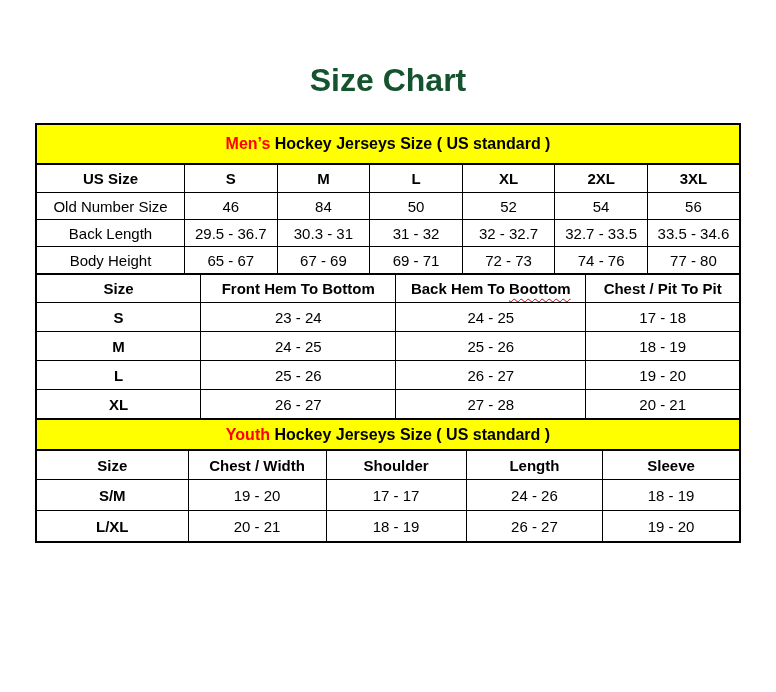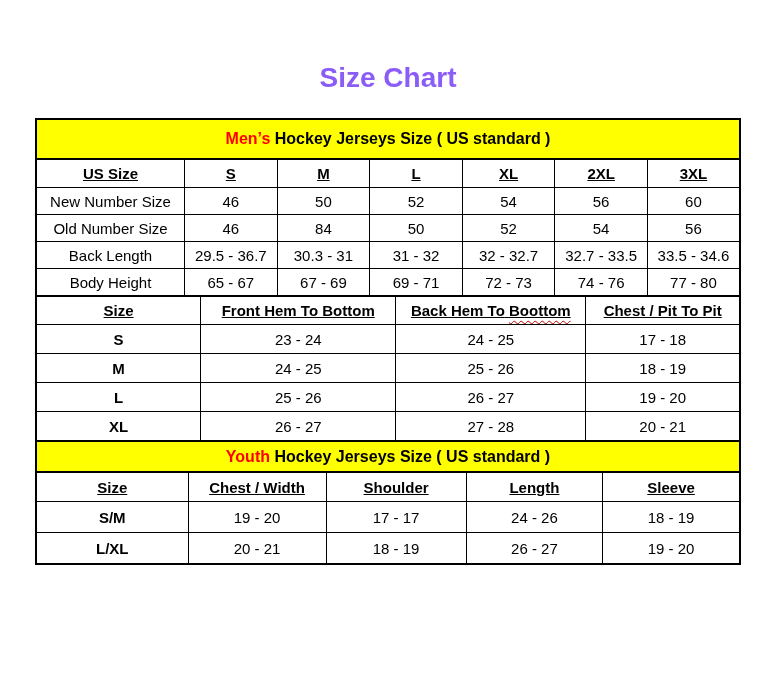--- a/index.html
+++ b/index.html
@@ -8,23 +8,23 @@
     background: #ffffff;
     width: 776px;
     height: 692px;
     font-family: "Liberation Sans", "DejaVu Sans", sans-serif;
     color: #000000;
   }
   .page { width: 776px; height: 692px; overflow: hidden; }
   h1.page-title {
     margin: 62px 0 24px 0;
     text-align: center;
-    font-size: 28px;
+    font-size: 32px;
     font-weight: 700;
-    color: #8b5cf6;
+    color: #14532d;
     letter-spacing: 0px;
   }
   .chart-wrap { width: 706px; margin: 0 auto; }
   table.size-table {
     border-collapse: collapse;
     width: 100%;
     table-layout: fixed;
     border: 2px solid #000000;
   }
   table.size-table + table.size-table { margin-top: -2px; }
@@ -37,21 +37,21 @@
     overflow: hidden;
     white-space: nowrap;
   }
   tr.band th {
     background: #FFFF00;
     border: 2px solid #000000;
     font-size: 16px;
     font-weight: 700;
   }
   tr.band .hl { color: #FF0000; }
-  tr.cols th { font-weight: 700; text-decoration: underline; }
+  tr.cols th { font-weight: 700; }
   td { font-weight: 400; }
   td.rlabel-strong { font-weight: 700; }
   
   .mens tr.band th   { height: 38px; }
   .mens tr.cols th   { height: 27px; }
   .mens td           { height: 26px; }
   .womens tr.band th { height: 36px; }
   .womens tr.cols th { height: 27px; }
   .womens td         { height: 28px; }
   .youth tr.band th  { height: 29px; }
@@ -104,29 +104,20 @@
           <th>S</th>
           <th>M</th>
           <th>L</th>
           <th>XL</th>
           <th>2XL</th>
           <th>3XL</th>
         </tr>
       </thead>
       <tbody>
         <tr>
-          <td class="rlabel">New Number Size</td>
-          <td>46</td>
-          <td>50</td>
-          <td>52</td>
-          <td>54</td>
-          <td>56</td>
-          <td>60</td>
-        </tr>
-        <tr>
           <td class="rlabel">Old Number Size</td>
           <td>46</td>
           <td>84</td>
           <td>50</td>
           <td>52</td>
           <td>54</td>
           <td>56</td>
         </tr>
         <tr>
           <td class="rlabel">Back Length</td>

